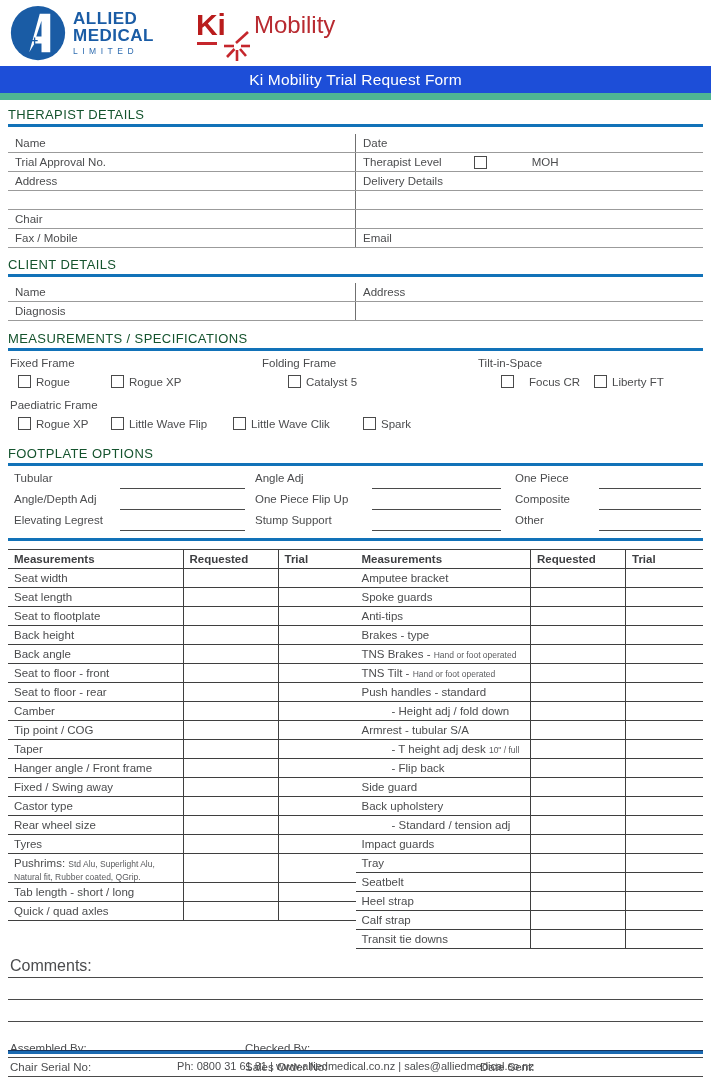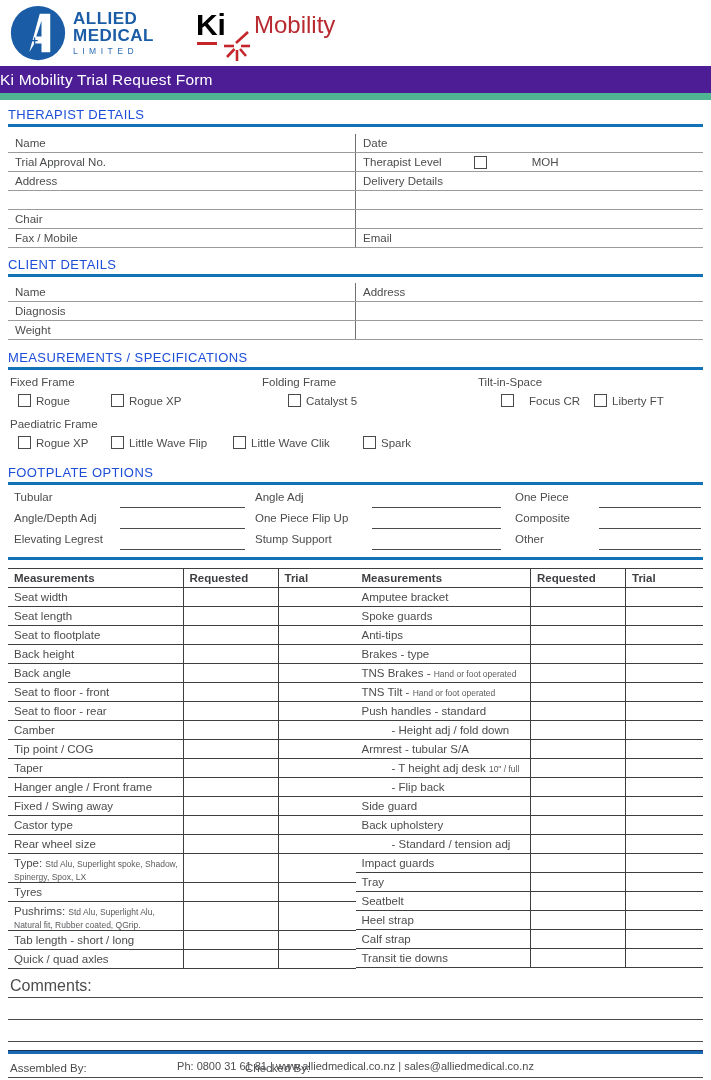--- a/index.html
+++ b/index.html
@@ -8,32 +8,32 @@
   .page { position:relative; width:711px; height:1080px; background:#fff; overflow:hidden; }
 
   
   .logo-row { display:flex; align-items:flex-start; padding:5px 0 0 10px; height:66px; }
   .am-logo { display:flex; align-items:center; }
   .am-mark { width:56px; height:56px; }
   .am-text { margin-left:7px; color:#1a5ca5; line-height:1; }
   .am-l1, .am-l2 { font-size:17px; font-weight:bold; letter-spacing:0.5px; }
   .am-l3 { font-size:8.5px; letter-spacing:4.5px; margin-top:3px; color:#2e6cb0; }
   .ki-logo { display:flex; align-items:flex-start; margin-left:42px; padding-top:5px; }
-  .ki-k { position:relative; color:#000000; font-weight:bold; font-size:30px; line-height:1; }
+  .ki-k { position:relative; color:#b91c1c; font-weight:bold; font-size:30px; line-height:1; }
   .ki-underline { position:absolute; left:1px; bottom:-5px; width:20px; height:3px; background:#c5262c; }
   .ki-burst { margin:20px 2px 0 -4px; }
   .ki-mob { color:#b82a30; font-size:24px; line-height:1; margin-top:3px; }
 
-  .title-bar { height:27px; background:#4c1d95; display:flex; align-items:center; }
+  .title-bar { height:27px; background:#1d4ed8; display:flex; align-items:center; justify-content:center; }
   .title-bar span { color:#fff; font-size:15.5px; letter-spacing:0.2px; }
   .teal-bar { height:7px; background:#4fb593; }
 
   
   .content { padding:0 8px; }
-  .sec-head { font-size:13px; color:#1d4ed8; letter-spacing:0.4px; margin-top:7px; }
+  .sec-head { font-size:13px; color:#14532d; letter-spacing:0.4px; margin-top:7px; }
   .rule { height:3px; background:#1272b8; margin-top:2px; }
 
   
   .pair-table { width:100%; }
   .pair-row { display:grid; grid-template-columns:347px 1fr; height:19px; border-bottom:1px solid #9b9b9b; }
   .pair-cell { font-size:11.5px; padding:3px 0 0 7px; overflow:hidden; white-space:nowrap; }
   .pair-cell.right { border-left:1px solid #707070; }
   .cb-inline { display:inline-flex; align-items:center; vertical-align:middle;gap:40px; }
   .checkbox { width:13px; height:13px; border:1.5px solid #4a4a4a; background:#fff; display:inline-block; flex:none; }
   .cb-lbl { font-size:11.5px; margin-left:5px; white-space:nowrap; }
@@ -157,24 +157,20 @@
 
     <div class="sec-head" style="margin-top:9px;">CLIENT DETAILS</div>
     <div class="rule"></div>
     <div class="pair-table" id="client-table" style="margin-top:6px;">
         <div class="pair-row">
           <div class="pair-cell"><span>Name</span></div>
           <div class="pair-cell right"><span>Address</span></div>
         </div>
         <div class="pair-row">
           <div class="pair-cell"><span>Diagnosis</span></div>
-          <div class="pair-cell right"><span></span></div>
-        </div>
-        <div class="pair-row">
-          <div class="pair-cell"><span>Weight</span></div>
           <div class="pair-cell right"><span></span></div>
         </div>
       </div>
 
     <div class="sec-head" style="margin-top:10px;">MEASUREMENTS / SPECIFICATIONS</div>
     <div class="rule"></div>
   </div>
 
   <div class="specs-area" id="specs-area">
       <div class="abs" style="left: 10px; top: 2px;">Fixed Frame</div>
@@ -319,25 +315,20 @@
           <div class="t-row">
             <div class="t-cell c1"><span>Castor type</span></div>
             <div class="t-cell c2"></div>
             <div class="t-cell c3"></div>
           </div>
           <div class="t-row">
             <div class="t-cell c1"><span>Rear wheel size</span></div>
             <div class="t-cell c2"></div>
             <div class="t-cell c3"></div>
           </div>
-          <div class="t-row tall">
-            <div class="t-cell c1"><span>Type:</span> <span class="t-small">Std Alu, Superlight spoke, Shadow, Spinergy, Spox, LX</span></div>
-            <div class="t-cell c2"></div>
-            <div class="t-cell c3"></div>
-          </div>
           <div class="t-row">
             <div class="t-cell c1"><span>Tyres</span></div>
             <div class="t-cell c2"></div>
             <div class="t-cell c3"></div>
           </div>
           <div class="t-row tall">
             <div class="t-cell c1"><span>Pushrims:</span> <span class="t-small">Std Alu, Superlight Alu, Natural fit, Rubber coated, QGrip.</span></div>
             <div class="t-cell c2"></div>
             <div class="t-cell c3"></div>
           </div>

